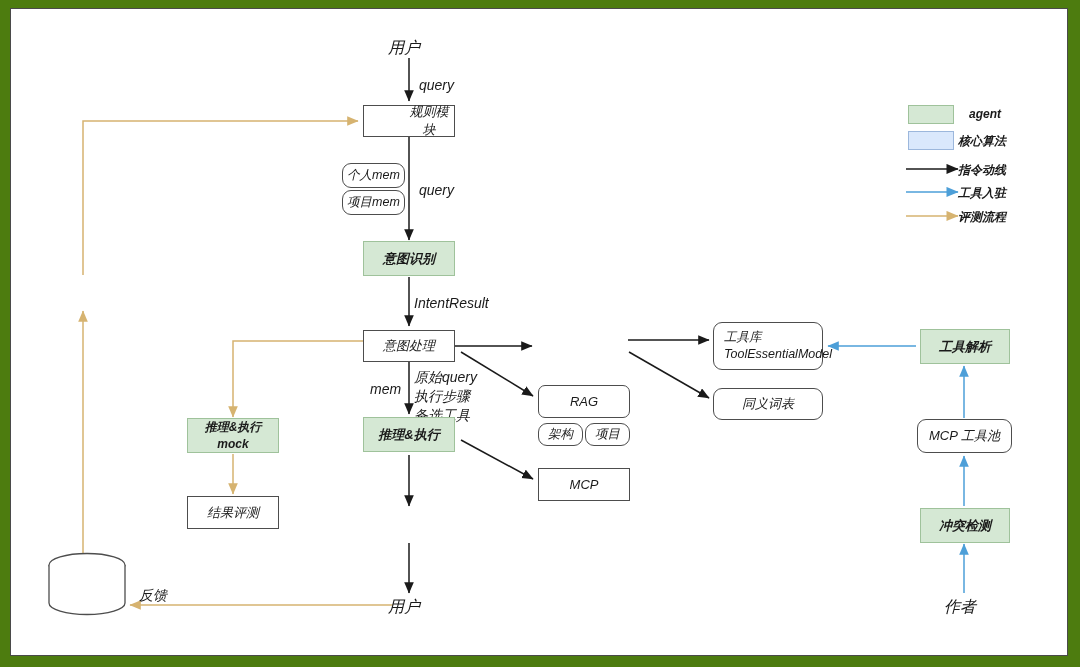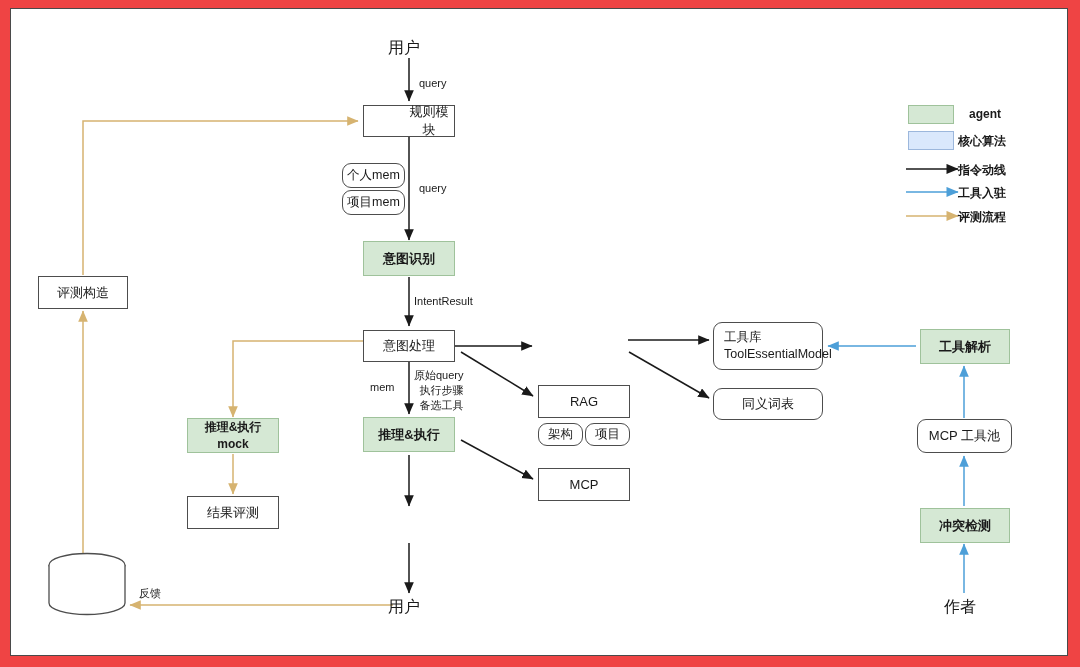--- a/index.html
+++ b/index.html
@@ -4,22 +4,23 @@
 <style>
   html,body{margin:0;padding:0;background:#ffffff;}
   body{
     font-family:"Liberation Sans","DejaVu Sans",sans-serif;
     -webkit-font-smoothing:antialiased;
   }
   #canvas{
     position:relative;
     width:1080px;
     height:667px;
-    background:#ef4444;
+    background:#4d7c0f;
     overflow:hidden;
+    font-style:italic;
   }
   #frame{
     position:absolute;
     left:10px; top:8px;
     width:1058px; height:648px;
     border:1.5px solid #4a4a4a;
     box-sizing:border-box;
     background:#fff;
   }
   svg#wires{
@@ -42,25 +43,24 @@
     border:1.3px solid #4d4d4d;
   }
   .node.rounded{border-radius:9px;}
   .node.green{background:#d5e8d4;border-color:#9fc29b;font-weight:bold;}
   .node.blue{background:#dae8fc;border-color:#9cb7dc;font-weight:bold;}
   .node.plain{border:1.3px solid #4d4d4d;}
   .node.small{font-size:12.5px;}
   .node.stack{flex-direction:column;justify-content:center;}
   .label{
     position:absolute;
-    font-size:11px;
+    font-size:14px;
     color:#1a1a1a;
     white-space:pre;
     line-height:1.35;
-    text-align:right;
   }
   .freetext{
     position:absolute;
     font-size:16px;
     color:#1a1a1a;
     white-space:nowrap;
   }
   .legend-swatch{
     position:absolute;
     width:46px;height:19px;
@@ -144,34 +144,33 @@
   <div class="label" style="left:414px;top:368px;">原始query<br>执行步骤<br>备选工具</div>
 
 
   <div class="node rounded stack" style="left:713px;top:322px;width:110px;height:48px;font-size:12.5px;align-items:flex-start;padding:5px 10px;">
     <span>工具库</span>
     <span>ToolEssentialModel</span>
   </div>
 
   <div class="node rounded" style="left:713px;top:388px;width:110px;height:32px;">同义词表</div>
 
-  <div class="node plain" style="left:538px;top:385px;width:92px;height:33px;">RAG</div>
+  <div class="node plain" style="left:538px;top:385px;width:92px;height:33px;border-radius:7px;">RAG</div>
   <div class="node rounded small" style="left:538px;top:423px;width:45px;height:23px;">架构</div>
   <div class="node rounded small" style="left:585px;top:423px;width:45px;height:23px;">项目</div>
 
   <div class="node plain" style="left:538px;top:468px;width:92px;height:33px;">MCP</div>
 
   <div class="node green" style="left:363px;top:417px;width:92px;height:35px;">推理&amp;执行</div>
 
   <div class="freetext" style="left:388px;top:597px;">用户</div>
 
   <div class="node green" style="left:187px;top:418px;width:92px;height:35px;font-size:12px;">推理&amp;执行 mock</div>
   <div class="node plain" style="left:187px;top:496px;width:92px;height:33px;">结果评测</div>
 
-  <div class="node plain" style="left:38px;top:276px;width:90px;height:33px;">评测构造</div>
 
   <svg class="cyl" style="left:44px;top:551px;width:86px;height:72px;" viewBox="0 0 86 72">
     <ellipse cx="43" cy="14" rx="38" ry="11.5" fill="#ffffff" stroke="#4d4d4d" stroke-width="1.3"></ellipse>
     <path d="M5,14 L5,52 A38,11.5 0 0 0 81,52 L81,14" fill="#ffffff" stroke="#4d4d4d" stroke-width="1.3"></path>
   </svg>
 
   <div class="label" style="left:139px;top:586px;">反馈</div>
 
   <div class="node green" style="left:920px;top:329px;width:90px;height:35px;">工具解析</div>
   <div class="node rounded" style="left:917px;top:419px;width:95px;height:34px;">MCP 工具池</div>

